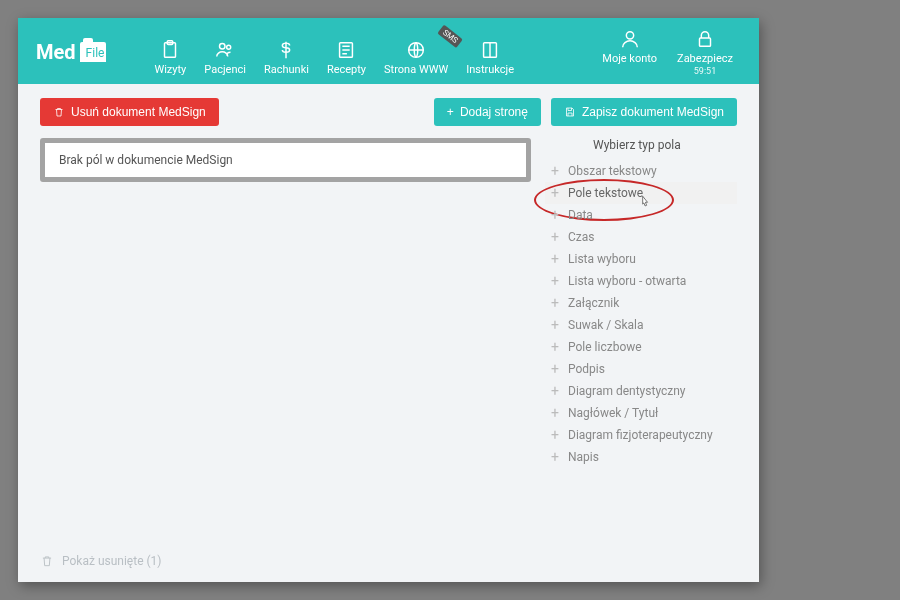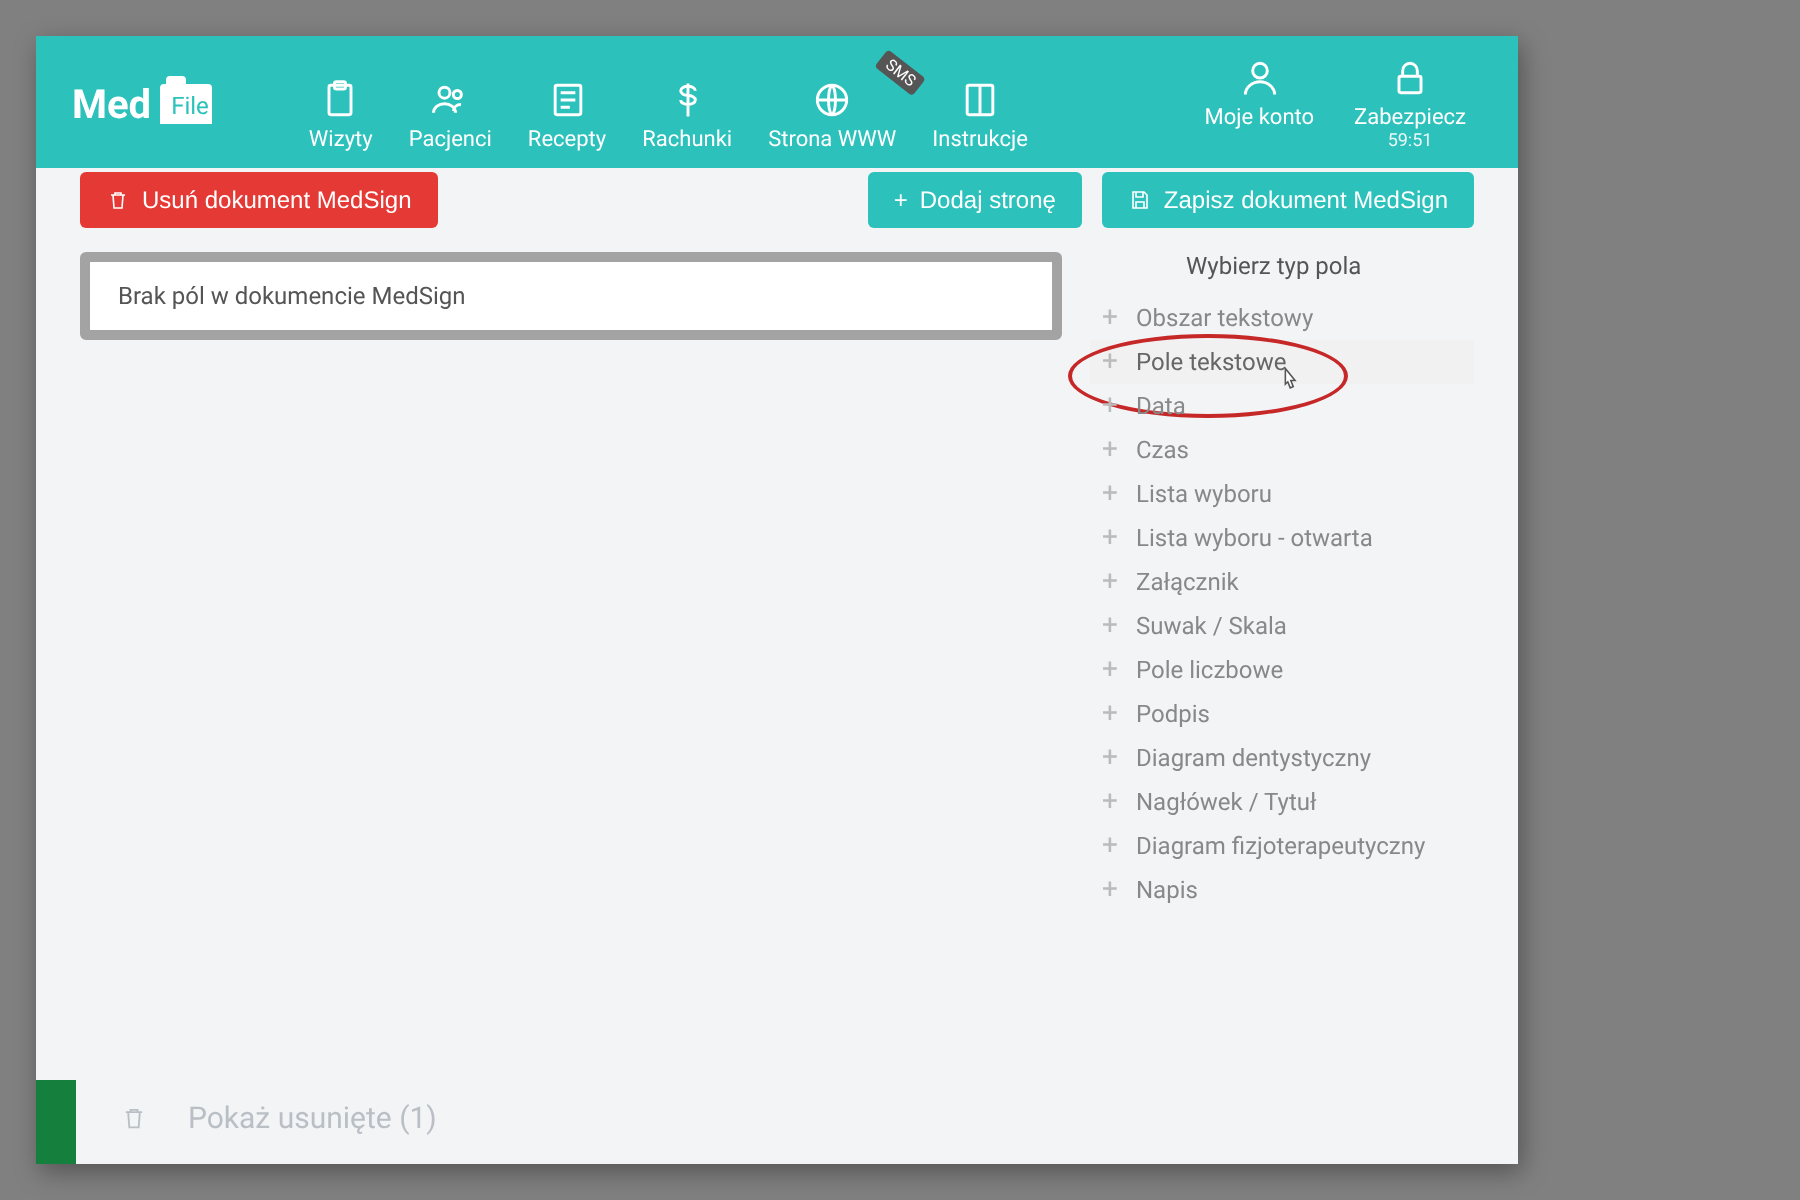--- a/index.html
+++ b/index.html
@@ -13,42 +13,42 @@
   .logo .file-ico::before { content: ""; position: absolute; top: -4px; left: 3px; width: 10px; height: 4px; background: #fff; border-radius: 2px 2px 0 0; }
   .nav-items { display: flex; gap: 2px; }
   .nav-item { display: flex; flex-direction: column; align-items: center; gap: 2px; font-size: 11px; cursor: pointer; padding: 2px 8px; position: relative; }
   .nav-item svg { width: 22px; height: 22px; }
   .nav-spacer { flex: 1; }
   .nav-right { display: flex; gap: 4px; }
   .nav-right .nav-item { font-size: 11px; }
   .nav-right .sub { font-size: 9px; opacity: .9; margin-top: -1px; }
   .sms-badge { position: absolute; top: -6px; right: -6px; background: #555; color: #fff; font-size: 8px; padding: 1px 4px; border-radius: 2px; transform: rotate(38deg); }
   
-  .content { background: #f2f4f6; flex: 1; padding: 2px 22px 6px; display: flex; flex-direction: column; overflow: hidden; }
+  .content { background: #f2f4f6; flex: 1; padding: 14px 22px 6px; display: flex; flex-direction: column; overflow: hidden; }
   .actionbar { display: flex; gap: 10px; margin-bottom: 12px; }
   .btn { border: none; border-radius: 3px; padding: 7px 13px; font-size: 12px; cursor: pointer; color: #fff; display: inline-flex; align-items: center; gap: 6px; }
   .btn-danger { background: #e53935; }
   .btn-teal { background: #2cc1bb; }
   .flex1 { flex: 1; }
   .page-title { font-size: 22px; font-weight: 400; color: #444; margin-bottom: 14px; }
   
   .cols { display: flex; gap: 14px; flex: 1; overflow: hidden; }
   .left-col { flex: 1; }
   .empty-box { background: #fff; border: 5px solid #a3a3a3; border-radius: 3px; padding: 10px 14px; font-size: 12px; color: #555; }
   .right-col { width: 192px; font-size: 12px; }
   .right-title { color: #555; margin-bottom: 8px; padding-left: 4px; margin-left: 44px; }
   .field-type { display: flex; align-items: center; gap: 7px; padding: 4px 4px; color: #888; cursor: pointer; position: relative; }
   .field-type.hovered { background: #f1f1f1; color: #666; }
   .plus { color: #bbb; font-size: 14px; line-height: 1; width: 12px; text-align: center; }
   .circled { position: relative; }
   .circle-mark { position: absolute; border: 2.5px solid #c62828; border-radius: 50% / 50%; width: 140px; height: 42px; left: -11px; top: -3px; pointer-events: none; }
   .cursor-ico { position: absolute; left: 92px; top: 13px; }
   .cursor-ico svg { width: 15px; height: 17px; }
   
-  .footer { padding: 10px 22px 14px; display: flex; align-items: center; gap: 20px; color: #b9bfc4; font-size: 15px; background: #f2f4f6; margin-left: 20px; }
+  .footer { padding: 10px 22px 14px; display: flex; align-items: center; gap: 8px; color: #b9bfc4; font-size: 12px; background: #f2f4f6; }
   .footer svg { width: 14px; height: 14px; }
   .ico-stroke { stroke: #fff; stroke-width: 1.6; fill: none; }
 </style>
 </head>
 <body>
 
 <div class="frame">
   <div class="window">
 
     <div class="topnav">
@@ -68,30 +68,30 @@
         <div class="nav-item">
           <svg viewBox="0 0 24 24">
               <circle class="ico-stroke" cx="9" cy="8" r="3"></circle>
               <circle class="ico-stroke" cx="16" cy="9" r="2.2"></circle>
               <path class="ico-stroke" d="M3 19c0-3 3-5 6-5s6 2 6 5M14 18c0-2 1.5-3.5 4-3.5"></path>
             </svg>
           <span>Pacjenci</span>
         </div>
         <div class="nav-item">
           <svg viewBox="0 0 24 24">
+              <path class="ico-stroke" d="M12 3v18M16 7c0-1.5-2-2.5-4-2.5s-4 1-4 2.5 2 2.5 4 2.5 4 1 4 2.5-2 2.5-4 2.5-4-1-4-2.5"></path>
+            </svg>
+          <span>Rachunki</span>
+        </div>
+        <div class="nav-item">
+          <svg viewBox="0 0 24 24">
               <rect class="ico-stroke" x="5" y="4" width="14" height="16" rx="1"></rect>
               <path class="ico-stroke" d="M8 8h8M8 12h8M8 16h5"></path>
             </svg>
           <span>Recepty</span>
-        </div>
-        <div class="nav-item">
-          <svg viewBox="0 0 24 24">
-              <path class="ico-stroke" d="M12 3v18M16 7c0-1.5-2-2.5-4-2.5s-4 1-4 2.5 2 2.5 4 2.5 4 1 4 2.5-2 2.5-4 2.5-4-1-4-2.5"></path>
-            </svg>
-          <span>Rachunki</span>
         </div>
         <div class="nav-item">
           <span class="sms-badge">SMS</span>
           <svg viewBox="0 0 24 24">
               <circle class="ico-stroke" cx="12" cy="12" r="8"></circle>
               <path class="ico-stroke" d="M4 12h16M12 4c2.5 2 2.5 14 0 16M12 4c-2.5 2-2.5 14 0 16"></path>
             </svg>
           <span>Strona WWW</span>
         </div>
         <div class="nav-item">

